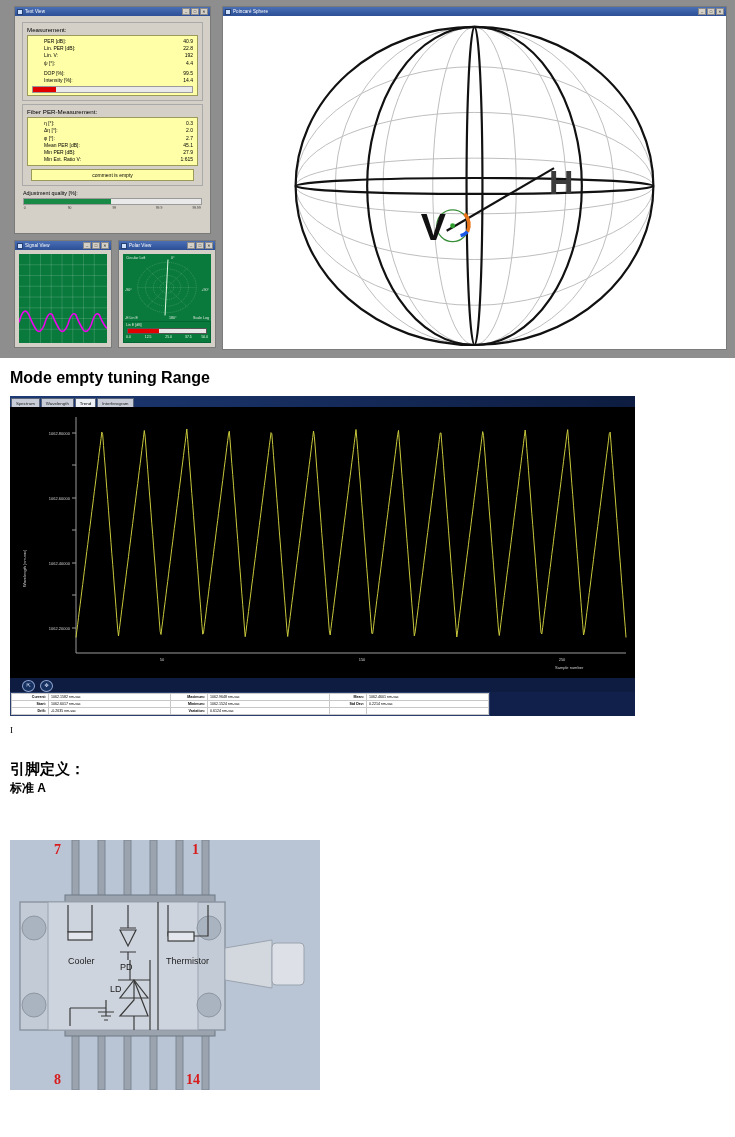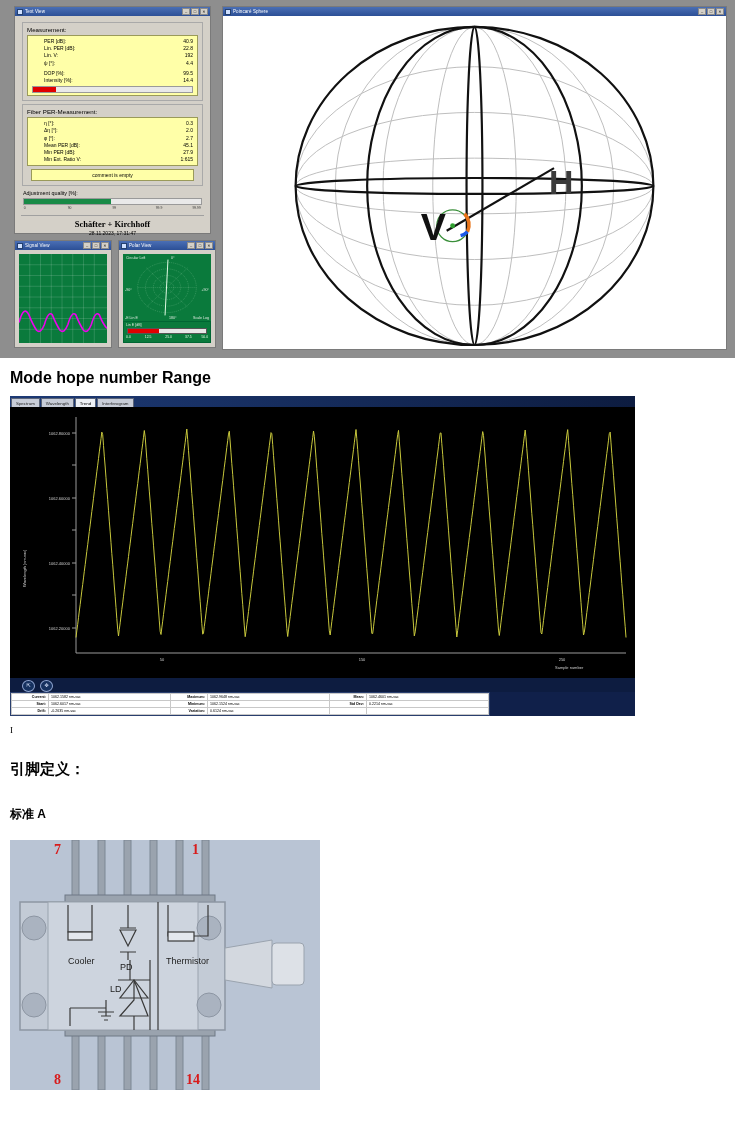--- a/index.html
+++ b/index.html
@@ -76,21 +76,21 @@
   #stat-table table{width:100%;height:100%;border-collapse:collapse;}
   #stat-table td{font-size:3.6px;color:#000;padding:0 2px;border:.5px solid #c8c8c8;white-space:nowrap;}
   #stat-table td.lbl{font-weight:bold;text-align:right;width:32px;}
   #stat-table td.val{text-align:left;}
   #caret{left:10px;top:725px;font-size:9px;color:#000;font-family:"Liberation Serif",serif;}
 
   
   .cn-h1{left:10px;font-family:"Liberation Sans",sans-serif;font-weight:bold;font-size:15px;color:#000;}
   .cn-h2{left:10px;font-family:"Liberation Sans",sans-serif;font-weight:bold;font-size:12px;color:#000;}
   #cn-pin{top:760px;}
-  #cn-a{top:806px;}
+  #cn-a{top:780px;}
   #cn-b{top:1165px;}
 
   
   #pin-img{left:10px;top:840px;width:310px;height:250px;background:#b9c4d4;overflow:hidden;}
 </style>
 </head>
 <body>
 
 <div class="abs" id="sw-shot">
 
@@ -179,24 +179,20 @@
         </div>
         <div class="adj-scale">
           <span class="t" style="left:1%">0</span>
           <span class="t" style="left:26%">90</span>
           <span class="t" style="left:51%">99</span>
           <span class="t" style="left:76%">99.9</span>
           <span class="t" style="left:97%">99.99</span>
         </div>
       </div>
 
-      <div class="footer-brand">
-        <div class="brand">Schäfter + Kirchhoff</div>
-        <div class="stamp">28.11.2023, 17:31:47</div>
-      </div>
     </div>
   </div>
 
   <div class="win" id="win-signal">
     <div class="titlebar">
       <span class="tb-ico"></span>
       <span class="tb-title">Signal View</span>
       <span class="tb-btns">
         <span class="tb-btn">–</span>
         <span class="tb-btn">□</span>
@@ -307,21 +303,21 @@
         <circle cx="228" cy="208" r="2.5" fill="#2f9e2f"></circle>
         <path d="M240,196 A16,16 0 0 1 243,214" fill="none" stroke="#e8741a" stroke-width="3.5"></path>
         <path d="M236,218 A16,16 0 0 0 243,214" fill="none" stroke="#1a57e8" stroke-width="3.5"></path>
         <text x="325" y="176" font-family="Liberation Sans, sans-serif" font-size="34" font-weight="bold" fill="#3b3b3b">H</text>
         <text x="196" y="222" font-family="Liberation Sans, sans-serif" font-size="38" font-weight="bold" fill="#111">V</text>
       </svg>
     </div>
   </div>
 </div>
 
-<div class="abs" id="mh-title">Mode hope number Range</div>
+<div class="abs" id="mh-title">Mode empty tuning Range</div>
 
 <div class="abs" id="chart-shot">
   <div id="chart-menubar"></div>
   <div id="chart-tabs">
     <span class="ctab">Spectrum</span>
     <span class="ctab">Wavelength</span>
     <span class="ctab active">Trend</span>
     <span class="ctab">Interferogram</span>
   </div>
 

